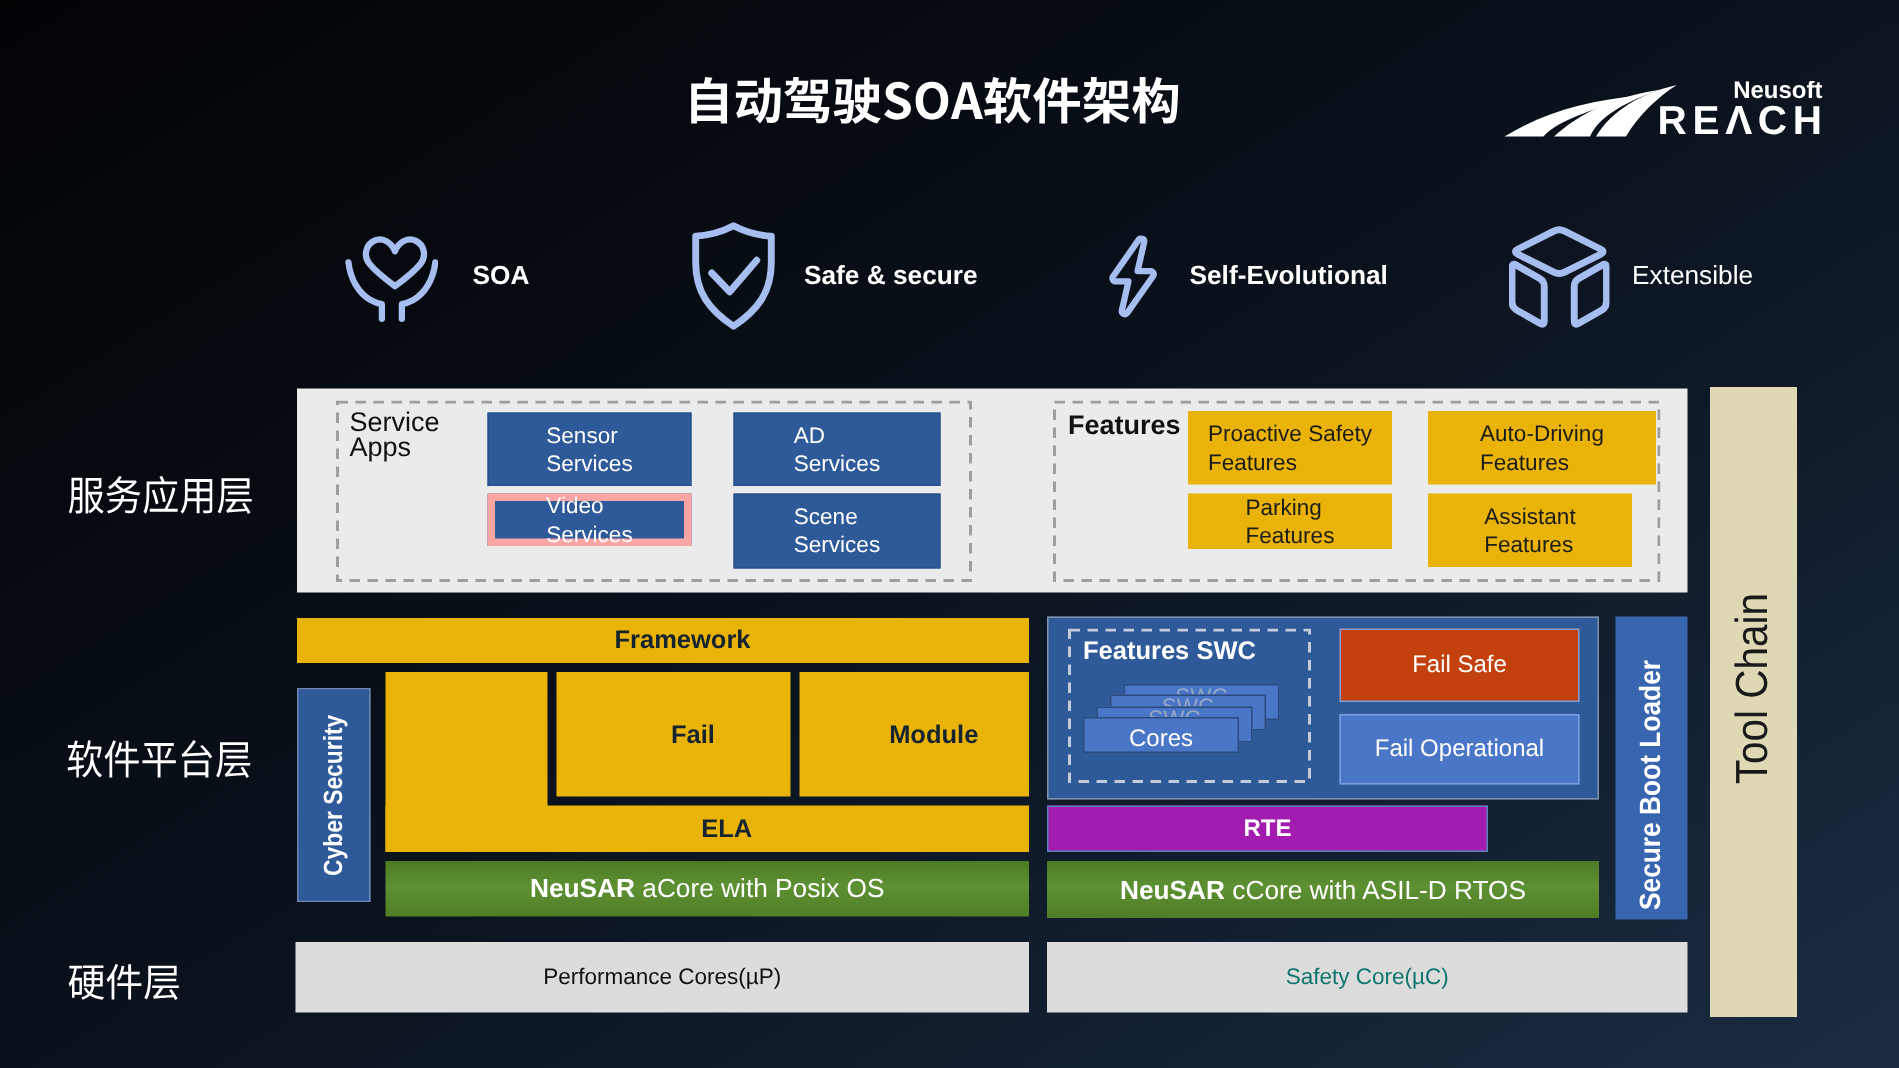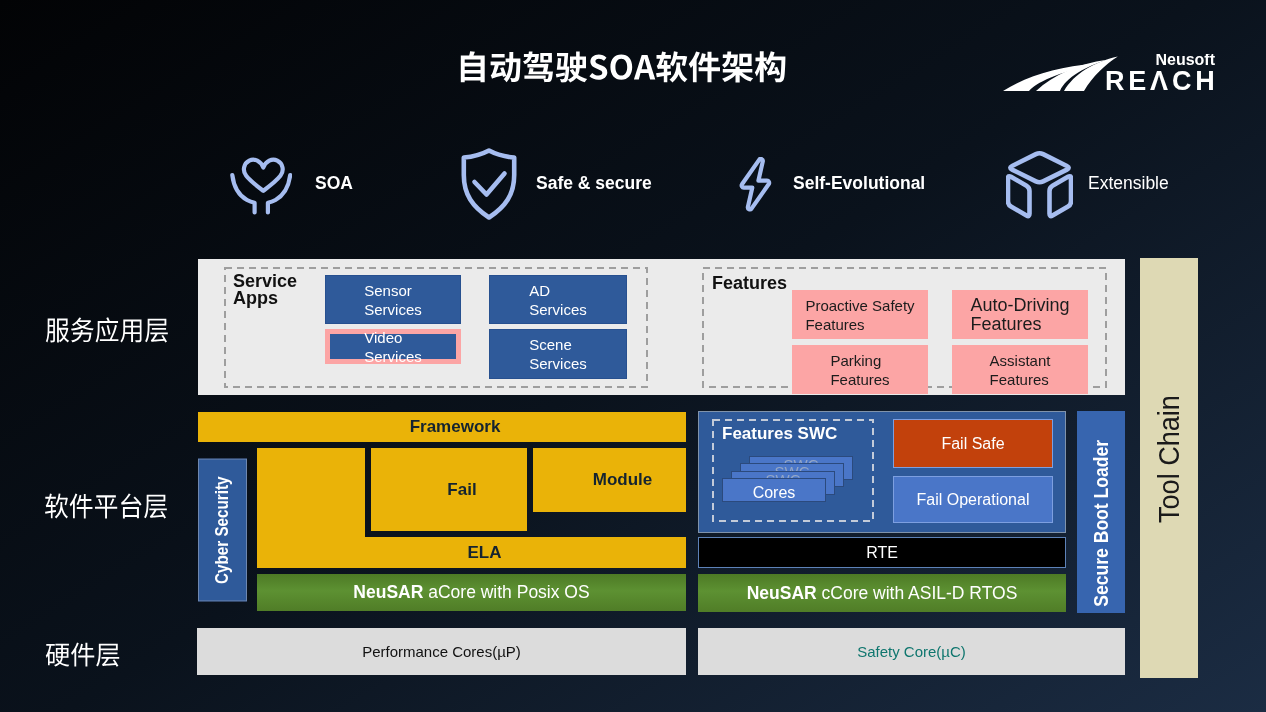--- a/index.html
+++ b/index.html
@@ -4,21 +4,21 @@
 * { margin:0; padding:0; box-sizing:border-box; }
 html,body { width:1266px; height:712px; overflow:hidden; }
 body {
   font-family:"Liberation Sans",sans-serif;
   background:linear-gradient(148deg,#020305 0%,#0a121c 50%,#1b2c43 100%);
   position:relative;
 }
 .abs { position:absolute; }
 .flexc { display:flex; align-items:center; justify-content:center; text-align:left; }
 .blue { background:#2f5a9a; color:#fff; }
-.gold { background:#fca5a5; color:#1c1c1c;margin-top:16px; }
+.gold { background:#eab308; color:#1c1c1c; }
 .teal { background:#eab308; color:#152430; font-weight:bold;padding-left:26px; }
 .vtext { writing-mode:vertical-rl; transform:rotate(180deg); text-align:center; }
 .cond87 { transform:rotate(180deg) scaleY(0.87); }
 .cond90 { transform:rotate(180deg) scaleY(0.90); }
 </style></head>
 <body>
 <svg class="abs" style="left:456px;top:51px" width="331" height="44" viewBox="0 0 331 44">
     <path d="M8.7 15.5H24.5V18.9H8.7ZM8.7 11.8V8.4H24.5V11.8ZM8.7 22.5H24.5V26H8.7ZM14.1 0.3C14 1.6 13.6 3.2 13.2 4.6H4.8V31.3H8.7V29.6H24.5V31.3H28.7V4.6H17.4C17.9 3.5 18.4 2.1 18.9 0.8Z M35.7 2.9V6.4H48.6V2.9ZM36 27.7 36 27.7V27.8C37 27.1 38.4 26.7 46.6 24.5L47 26.1L50.1 25.1C49.4 26.2 48.6 27.3 47.6 28.3C48.6 28.9 49.9 30.3 50.6 31.3C55.2 26.6 56.6 19.7 57.1 11.3H60.5C60.2 21.7 59.9 25.7 59.1 26.6C58.8 27.1 58.5 27.2 57.9 27.2C57.2 27.2 55.8 27.2 54.2 27C54.9 28.1 55.3 29.8 55.4 30.9C57.1 31 58.8 31 59.9 30.8C61 30.6 61.8 30.2 62.6 29.1C63.7 27.6 64.1 22.7 64.4 9.3C64.4 8.8 64.4 7.5 64.4 7.5H57.2L57.3 0.9H53.4L53.3 7.5H49.6V11.3H53.2C53 16.6 52.3 21.1 50.3 24.7C49.7 22.4 48.4 18.9 47.3 16.3L44.1 17.1C44.6 18.4 45.1 19.8 45.6 21.2L40 22.5C41 20 42 17 42.7 14.2H49.2V10.6H34.6V14.2H38.7C38 17.7 36.8 21 36.4 22C35.8 23.2 35.4 24 34.7 24.2C35.2 25.2 35.8 27 36 27.7Z M87.7 4.9H92.2V8.7H87.7ZM84.3 2.1V11.5H95.9V2.1ZM68.4 24.5V27.7H89.7V24.5ZM72.9 0.4C72.8 1.3 72.7 2.1 72.6 2.9H67.9V5.9H71.9C71.1 7.9 69.6 9.4 66.8 10.4C67.5 11.1 68.5 12.3 68.8 13.2C72.9 11.6 74.7 9.1 75.7 5.9H79C78.8 7.7 78.6 8.6 78.3 8.9C78.1 9.1 77.8 9.1 77.4 9.1C77 9.2 76 9.1 75 9C75.4 9.8 75.8 11.1 75.8 12C77.2 12 78.5 12 79.3 11.9C80.1 11.8 80.8 11.6 81.4 11C82.1 10.2 82.5 8.3 82.8 4.2C82.9 3.8 82.9 2.9 82.9 2.9H76.3C76.4 2.1 76.4 1.3 76.5 0.4ZM71.4 12.9V16.4H87.8L87 20.4H77L77.6 17.4L73.6 17C73.3 19.1 72.7 21.6 72.2 23.3H92.7C92.4 26.1 92 27.4 91.6 27.8C91.3 28.1 91 28.1 90.5 28.1C89.9 28.1 88.7 28.1 87.4 28C87.9 28.8 88.3 30.2 88.4 31.2C90 31.2 91.5 31.2 92.4 31.1C93.4 31 94.2 30.8 94.9 30C95.8 29.1 96.3 26.8 96.8 21.8C96.9 21.3 96.9 20.4 96.9 20.4H91.2C91.7 18.1 92.2 15.6 92.5 13.1L89.5 12.7L88.8 12.9Z M117.5 8.7H120.1V13.9H117.5ZM123.7 8.7H126.4V13.9H123.7ZM101.9 7C101.7 10.8 101.2 15.7 100.8 18.7H109.6C109.4 21.2 109.2 23.1 109 24.5L108.7 21.4C105.4 22 102.1 22.7 99.8 23.1L100.5 26.5C103.1 25.9 106.1 25.2 109 24.6C108.7 26.5 108.3 27.4 108 27.8C107.6 28.1 107.3 28.3 106.8 28.3C106.3 28.3 105.2 28.2 104 28.1C104.5 29 104.9 30.4 104.9 31.3C106.4 31.4 107.7 31.4 108.6 31.3C109.6 31.2 110.3 30.9 111 30C111.3 29.7 111.5 29.2 111.8 28.5C112.6 29.3 113.6 30.7 114.1 31.5C116.8 30.3 118.8 28.8 120.3 27.1C122.7 28.9 125.5 30.4 128.8 31.3C129.3 30.3 130.4 28.8 131.2 28C127.7 27.2 124.6 25.8 122.1 24C123.1 21.9 123.5 19.6 123.7 17.3H130V5.4H123.7V0.6H120.1V5.4H114V17.3H120C119.9 18.7 119.7 20.1 119.3 21.4C118.4 20.4 117.6 19.3 117 18.1L113.8 19.2C114.8 21.2 116.1 23 117.6 24.7C116.4 26.2 114.5 27.5 111.8 28.4C112.4 26.6 112.8 23.1 113.3 17.1C113.3 16.7 113.4 15.6 113.4 15.6H111C111.5 11.9 111.9 6.4 112.2 1.9H101V5.3H108.4C108.2 8.9 107.8 12.8 107.4 15.6H104.5C104.7 13 105 9.9 105.2 7.3Z M142.3 28.8C147.9 28.8 151.3 25.4 151.3 21.4C151.3 17.9 149.3 16 146.4 14.8L143.2 13.5C141.1 12.6 139.4 12 139.4 10.3C139.4 8.6 140.7 7.7 142.8 7.7C144.9 7.7 146.5 8.4 148 9.7L150.5 6.7C148.5 4.7 145.7 3.5 142.8 3.5C137.9 3.5 134.4 6.6 134.4 10.6C134.4 14.1 136.9 16.1 139.4 17.1L142.6 18.5C144.8 19.4 146.3 20 146.3 21.8C146.3 23.5 144.9 24.6 142.4 24.6C140.2 24.6 137.9 23.5 136.2 21.9L133.4 25.3C135.8 27.6 139 28.8 142.3 28.8Z M165.3 28.8C171.8 28.8 176.2 24 176.2 16C176.2 8.1 171.8 3.5 165.3 3.5C158.8 3.5 154.4 8.1 154.4 16C154.4 24 158.8 28.8 165.3 28.8ZM165.3 24.6C161.7 24.6 159.4 21.3 159.4 16C159.4 10.8 161.7 7.7 165.3 7.7C168.9 7.7 171.2 10.8 171.2 16C171.2 21.3 168.9 24.6 165.3 24.6Z M177.9 28.4H182.8L184.5 22.1H192.4L194.1 28.4H199.3L191.5 3.9H185.7ZM185.6 18.3 186.3 15.6C187 13.1 187.7 10.3 188.4 7.7H188.5C189.3 10.3 189.9 13.1 190.7 15.6L191.4 18.3Z M217.9 0.3C217.3 5.4 216.1 10.2 213.9 13.2C214.7 13.7 216.4 14.9 217 15.5C218.3 13.7 219.3 11.3 220.1 8.6H226.9C226.6 10.7 226.1 12.7 225.8 14.2L229 14.9C229.7 12.5 230.5 8.8 231.2 5.5L228.5 4.9L227.9 5H221C221.3 3.7 221.5 2.3 221.7 0.9ZM220.4 11.6V13.1C220.4 17.3 219.9 23.9 213.5 28.7C214.4 29.3 215.8 30.6 216.4 31.4C219.5 28.9 221.4 26.1 222.6 23.2C223.9 26.8 226 29.6 228.9 31.3C229.4 30.3 230.7 28.8 231.5 28C227.5 26 225.2 21.6 224.1 16.5C224.2 15.3 224.2 14.2 224.2 13.2V11.6ZM201.9 18.1C202.2 17.9 203.5 17.7 204.6 17.7H207.8V21.2C204.8 21.6 202.1 21.9 200 22.2L200.8 26.2L207.8 25V31.3H211.3V24.5L215.1 23.8L214.9 20.2L211.3 20.7V17.7H214.6L214.6 14.1H211.3V9.5H207.8V14.1H205.5C206.4 12.1 207.2 10 208 7.7H214.9V3.9H209.2L209.9 1.2L206.1 0.4C205.9 1.6 205.6 2.8 205.3 3.9H200.5V7.7H204.2C203.5 9.8 202.9 11.5 202.6 12.2C201.9 13.7 201.4 14.6 200.7 14.8C201.1 15.7 201.7 17.4 201.9 18.1Z M242.6 16.3V20.2H251.5V31.3H255.5V20.2H264V16.3H255.5V10.6H262.4V6.7H255.5V0.8H251.5V6.7H248.8C249.2 5.5 249.5 4.2 249.7 2.9L245.9 2.2C245.2 6.2 243.8 10.4 242 13C243 13.4 244.7 14.4 245.5 14.9C246.2 13.7 246.9 12.2 247.5 10.6H251.5V16.3ZM240.1 0.5C238.5 5.2 235.7 9.9 232.7 12.9C233.4 13.9 234.5 16 234.9 17C235.6 16.3 236.2 15.5 236.9 14.6V31.3H240.6V8.7C241.9 6.4 243 4 243.9 1.6Z M287 6.2H291.7V11.5H287ZM283.3 2.8V14.9H295.6V2.8ZM279.5 15.7V18.1H266.8V21.6H277.3C274.6 24.2 270.2 26.5 266.1 27.7C267 28.4 268.1 29.9 268.7 30.9C272.6 29.5 276.6 27 279.5 24V31.4H283.7V24C286.6 26.9 290.6 29.3 294.6 30.6C295.1 29.6 296.3 28.1 297.2 27.3C293 26.2 288.8 24.1 286 21.6H296.3V18.1H283.7V15.7ZM271.4 0.4 271.2 3.6H266.8V7H270.8C270.2 10.1 269 12.3 266 13.9C266.9 14.6 268 16 268.4 17C272.3 14.7 273.9 11.4 274.6 7H277.9C277.8 10.3 277.5 11.6 277.2 12.1C276.9 12.3 276.6 12.4 276.2 12.4C275.7 12.4 274.7 12.4 273.6 12.3C274.2 13.2 274.6 14.7 274.7 15.8C276.1 15.8 277.4 15.8 278.2 15.7C279.1 15.5 279.8 15.2 280.4 14.5C281.2 13.5 281.5 11 281.8 5C281.8 4.6 281.9 3.6 281.9 3.6H275L275.2 0.4Z M303.8 0.3V6.5H299.5V10.2H303.6C302.6 14.2 300.8 18.8 298.8 21.4C299.5 22.4 300.3 24.3 300.7 25.4C301.9 23.7 302.9 21.2 303.8 18.5V31.3H307.7V16.2C308.4 17.7 309 19.1 309.4 20.1L311.8 17.3C311.2 16.4 308.5 12.3 307.7 11.3V10.2H310.6C310.2 10.7 309.8 11.3 309.4 11.7C310.3 12.3 311.9 13.6 312.5 14.3C313.6 12.9 314.7 11.2 315.6 9.2H325.4C325.1 21.1 324.7 25.9 323.8 26.9C323.4 27.4 323.1 27.5 322.5 27.5C321.7 27.5 320.2 27.5 318.5 27.4C319.2 28.5 319.7 30.2 319.8 31.3C321.5 31.3 323.2 31.3 324.4 31.2C325.6 31 326.4 30.6 327.3 29.3C328.5 27.7 329 22.4 329.4 7.5C329.4 6.9 329.4 5.6 329.4 5.6H317.2C317.7 4.2 318.2 2.7 318.6 1.2L314.8 0.3C313.9 3.8 312.5 7.2 310.8 9.9V6.5H307.7V0.3ZM318.2 16.7 319.4 19.6 315.8 20.2C317.2 17.7 318.5 14.7 319.4 11.9L315.7 10.8C314.9 14.4 313.1 18.3 312.6 19.3C312 20.4 311.5 21.1 310.9 21.3C311.3 22.2 311.9 23.9 312.1 24.6C312.8 24.2 314 23.8 320.4 22.5C320.7 23.3 320.9 24 321 24.6L324.1 23.3C323.6 21.4 322.2 18.1 321.2 15.7Z" fill="#ffffff"></path>
   </svg>
 <svg class="abs" style="left:1002px;top:54px" width="213" height="42" viewBox="0 0 213 42">
@@ -61,54 +61,54 @@
   </svg>
 <svg class="abs" style="left:45px;top:642px" width="90" height="30" viewBox="0 0 90 30">
     <g transform="scale(0.97,1)">
       <path d="M11.2 5.9V15.7H16.5C16.3 17 15.9 18.3 15.1 19.4C14.2 18.6 13.4 17.6 12.9 16.5L11.2 16.9C11.9 18.4 12.8 19.6 14 20.6C12.9 21.6 11.4 22.4 9.4 23C9.8 23.3 10.3 24.1 10.5 24.5C12.7 23.8 14.3 22.8 15.4 21.7C17.6 23.2 20.5 24.1 24 24.5C24.3 24 24.8 23.2 25.1 22.8C21.6 22.5 18.7 21.7 16.6 20.4C17.6 19 18.1 17.4 18.3 15.7H24.2V5.9H18.5V3.4H24.7V1.7H10.7V3.4H16.6V5.9ZM12.9 11.5H16.6V12.9L16.6 14.2H12.9ZM18.4 14.2 18.5 12.9V11.5H22.4V14.2ZM12.9 7.5H16.6V10H12.9ZM18.5 7.5H22.4V10H18.5ZM1.3 1.9V3.7H4.6C3.8 7.7 2.7 11.3 0.8 13.8C1.1 14.3 1.6 15.5 1.7 16C2.2 15.3 2.7 14.6 3.1 13.8V23.2H4.8V21.2H9.9V9.9H4.8C5.5 8 6 5.9 6.4 3.7H10.1V1.9ZM4.8 11.7H8.2V19.4H4.8Z M34.2 13.5V15.4H41.7V24.4H43.7V15.4H50.8V13.5H43.7V7.7H49.6V5.9H43.7V0.8H41.7V5.9H38.2C38.6 4.7 38.8 3.4 39.1 2.2L37.2 1.8C36.6 5.2 35.5 8.6 34 10.7C34.5 11 35.3 11.4 35.7 11.7C36.4 10.6 37 9.3 37.6 7.7H41.7V13.5ZM33 0.6C31.6 4.6 29.3 8.4 26.8 11C27.2 11.4 27.7 12.5 27.9 12.9C28.8 12 29.6 11 30.3 9.9V24.4H32.2V6.8C33.2 5 34.1 3.1 34.8 1.2Z M59.9 10.5V12.2H74.7V10.5ZM57.4 3.5H73.1V6.6H57.4ZM55.5 1.8V9.4C55.5 13.5 55.2 19.3 52.8 23.4C53.3 23.6 54.2 24.1 54.5 24.4C57.1 20.1 57.4 13.8 57.4 9.4V8.3H75V1.8ZM59.5 24C60.3 23.7 61.5 23.6 72.9 22.9C73.3 23.5 73.6 24.2 73.9 24.7L75.7 23.8C74.8 22.2 73 19.4 71.5 17.4L69.8 18.1C70.5 19.1 71.2 20.2 71.9 21.3L61.9 21.9C63.3 20.4 64.7 18.6 65.9 16.7H76.5V15H58.2V16.7H63.4C62.2 18.7 60.8 20.5 60.3 21C59.7 21.7 59.2 22.1 58.8 22.2C59 22.7 59.4 23.6 59.5 24Z" fill="#fff"></path>
     </g>
   </svg>
 <div class="abs" style="left:198px;top:259px;width:927px;height:136px;background:#ebebeb"></div>
 <svg class="abs" style="left:224px;top:267px" width="424" height="121">
     <rect x="1" y="1" width="422" height="119" fill="none" stroke="#9e9e9e" stroke-width="2" stroke-dasharray="7 5"></rect>
   </svg>
-<div class="abs" style="left:233px;top:273px;color:#111;font-weight:bold;font-size:18px;line-height:17px">Service<br>Apps</div>
+<div class="abs" style="left:233px;top:273px;color:#111;font-weight:normal;font-size:18px;line-height:17px">Service<br>Apps</div>
 <div class="abs blue flexc" style="left:325px;top:275px;width:136px;height:49px;font-size:15px;line-height:19px;border:1px solid #27508f">Sensor<br>Services</div>
 <div class="abs blue flexc" style="left:489px;top:275px;width:138px;height:49px;font-size:15px;line-height:19px;border:1px solid #27508f">AD<br>Services</div>
 <div class="abs blue flexc" style="left:325px;top:329px;width:136px;height:35px;font-size:15px;line-height:19px;border:5px solid #fca5a5">Video<br>Services</div>
 <div class="abs blue flexc" style="left:489px;top:329px;width:138px;height:50px;font-size:15px;line-height:19px;border:1px solid #27508f">Scene<br>Services</div>
 <svg class="abs" style="left:702px;top:267px" width="405" height="121">
     <rect x="1" y="1" width="403" height="119" fill="none" stroke="#9e9e9e" stroke-width="2" stroke-dasharray="7 5"></rect>
   </svg>
 <div class="abs" style="left:712px;top:273px;color:#111;font-weight:bold;font-size:18px">Features</div>
 <div class="abs gold flexc" style="left:792px;top:274px;width:136px;height:49px;font-size:15px;line-height:19px">Proactive Safety<br>Features</div>
-<div class="abs gold flexc" style="left:952px;top:274px;width:136px;height:49px;font-size:18px;line-height:19px">Auto-Driving<br>Features</div>
-<div class="abs gold flexc" style="left:792px;top:329px;width:136px;height:49px;font-size:15px;line-height:19px">Parking<br>Features</div>
+<div class="abs gold flexc" style="left:952px;top:274px;width:152px;height:49px;font-size:15px;line-height:19px">Auto-Driving<br>Features</div>
+<div class="abs gold flexc" style="left:792px;top:329px;width:136px;height:37px;font-size:15px;line-height:19px">Parking<br>Features</div>
 <div class="abs gold flexc" style="left:952px;top:329px;width:136px;height:49px;font-size:15px;line-height:19px">Assistant<br>Features</div>
 <div class="abs teal flexc" style="left:198px;top:412px;width:488px;height:30px;font-size:17px">Framework</div>
 <div class="abs blue flexc vtext cond87" style="left:198px;top:448px;width:49px;height:164px;font-weight:bold;font-size:17.5px;border:1px solid #6e87b0">Cyber Security</div>
 <div class="abs teal" style="left:257px;top:448px;width:108px;height:120px"></div>
 <div class="abs teal flexc" style="left:371px;top:448px;width:156px;height:83px;font-size:17px">Fail</div>
-<div class="abs teal flexc" style="left:533px;top:448px;width:153px;height:64px;font-size:17px">Module</div>
+<div class="abs teal flexc" style="left:533px;top:448px;width:153px;height:83px;font-size:17px">Module</div>
 <div class="abs teal flexc" style="left:257px;top:537px;width:429px;height:31px;font-size:17px">ELA</div>
 <div class="abs flexc" style="left:257px;top:574px;width:429px;height:37px;background:linear-gradient(180deg,#4d7a25 0%,#5d9132 45%,#507d27 100%);color:#fff;font-size:17.5px">
     <span><b>NeuSAR</b> aCore with Posix OS</span>
   </div>
 <div class="abs" style="left:698px;top:411px;width:368px;height:122px;background:#2f5a9a;border:1px solid #8093ab"></div>
 <svg class="abs" style="left:712px;top:419px" width="162" height="103">
     <rect x="1" y="1" width="160" height="101" fill="none" stroke="#c3cbd9" stroke-width="2" stroke-dasharray="7 5"></rect>
   </svg>
 <div class="abs" style="left:722px;top:424px;color:#fff;font-weight:bold;font-size:17px">Features SWC</div>
 <div class="abs" style="left:749px;top:456px;width:104px;height:24px;background:#4a76c8;border:1px solid #2b4a7d;color:#93a6c7;font-size:15px;text-align:center;line-height:15px">SWC</div>
 <div class="abs" style="left:740px;top:463px;width:104px;height:24px;background:#4a76c8;border:1px solid #2b4a7d;color:#93a6c7;font-size:15px;text-align:center;line-height:15px">SWC</div>
 <div class="abs" style="left:731px;top:471px;width:104px;height:24px;background:#4a76c8;border:1px solid #2b4a7d;color:#93a6c7;font-size:15px;text-align:center;line-height:15px">SWC</div>
 <div class="abs flexc" style="left:722px;top:478px;width:104px;height:24px;background:#4a76c8;border:1px solid #2b4a7d;color:#fff;font-size:16px;padding-top:6px">Cores</div>
 <div class="abs flexc" style="left:893px;top:419px;width:160px;height:49px;background:#c2410c;border:1px solid #7d9fe0;color:#fff;font-size:16px">Fail Safe</div>
 <div class="abs flexc" style="left:893px;top:476px;width:160px;height:47px;background:#4a76c8;border:1px solid #7d9fe0;color:#fff;font-size:16px">Fail Operational</div>
-<div class="abs flexc" style="left:698px;top:537px;width:368px;height:31px;background:#000000;border:1px solid #5d82b8;color:#fff;font-weight:normal;font-size:16px">RTE</div>
+<div class="abs flexc" style="left:698px;top:537px;width:294px;height:31px;background:#a21caf;border:1px solid #5d82b8;color:#fff;font-weight:bold;font-size:16px">RTE</div>
 <div class="abs flexc" style="left:698px;top:574px;width:368px;height:38px;background:linear-gradient(180deg,#4d7a25 0%,#5d9132 45%,#507d27 100%);color:#fff;font-size:17.5px">
     <span><b>NeuSAR</b> cCore with ASIL-D RTOS</span>
   </div>
 <div class="abs" style="left:1077px;top:411px;width:48px;height:202px;background:#3765af"></div>
 <div class="abs flexc vtext cond90" style="left:1077px;top:422px;width:48px;height:202px;color:#fff;font-weight:bold;font-size:19.5px">Secure Boot Loader</div>
 <div class="abs" style="left:1140px;top:258px;width:58px;height:420px;background:#ded9b4"></div>
 <div class="abs flexc vtext cond90" style="left:1140px;top:249px;width:58px;height:420px;color:#1a1a1a;font-size:30px">Tool Chain</div>
 <div class="abs flexc" style="left:197px;top:628px;width:489px;height:47px;background:#dcdcdc;color:#111;font-size:15px">Performance Cores(µP)</div>
 <div class="abs flexc" style="left:698px;top:628px;width:427px;height:47px;background:#dcdcdc;color:#0f766e;font-size:15px">Safety Core(µC)</div>
 </body></html>

